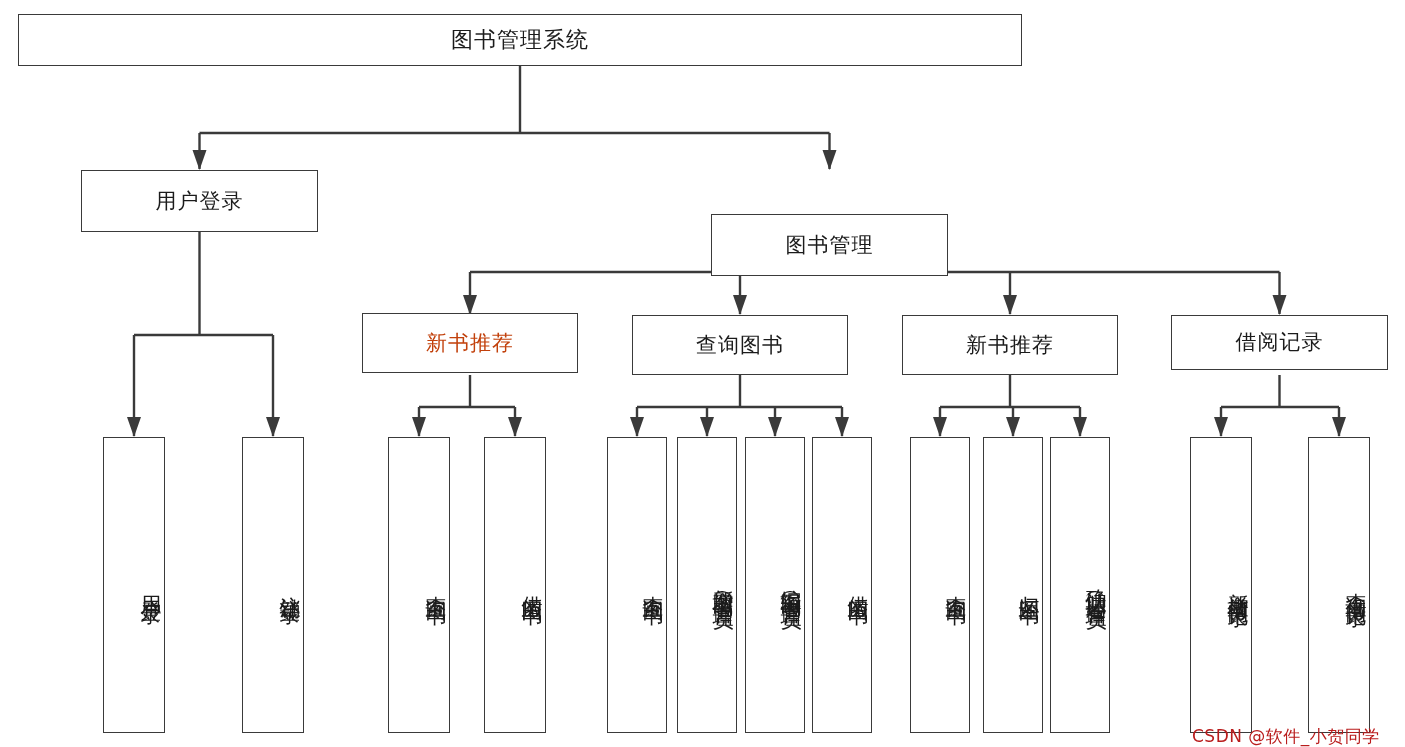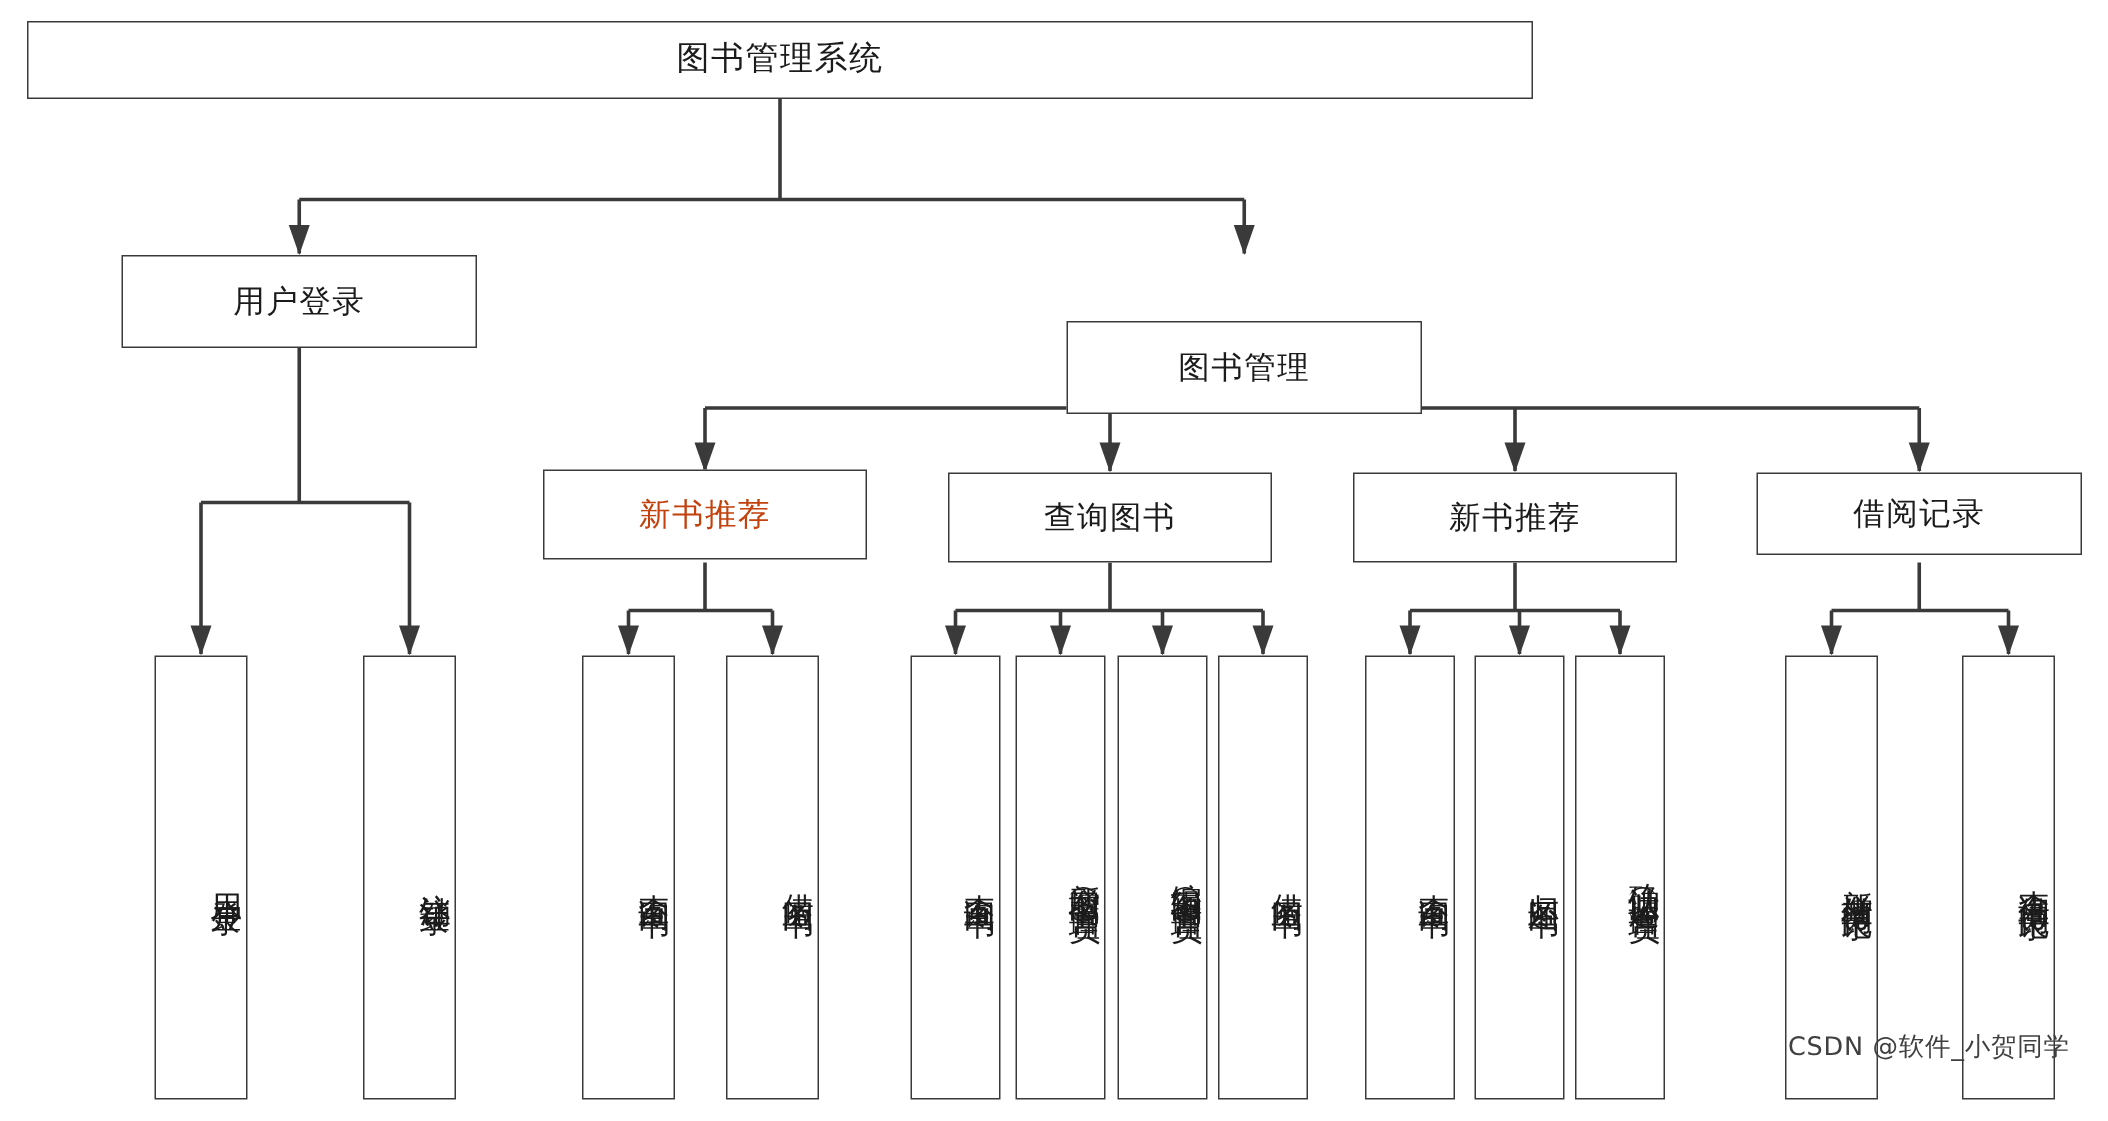--- a/index.html
+++ b/index.html
@@ -134,14 +134,14 @@
       <div class="node level-3 leaf" style="left: 607px; top: 437px; width: 60px; height: 296px; border-color: rgb(58, 58, 58); color: rgb(27, 27, 27);">查询图书</div>
       <div class="node level-3 leaf" style="left: 677px; top: 437px; width: 60px; height: 296px; border-color: rgb(58, 58, 58); color: rgb(27, 27, 27);">新增图书（管理员）</div>
       <div class="node level-3 leaf" style="left: 745px; top: 437px; width: 60px; height: 296px; border-color: rgb(58, 58, 58); color: rgb(27, 27, 27);">编辑图书（管理员）</div>
       <div class="node level-3 leaf" style="left: 812px; top: 437px; width: 60px; height: 296px; border-color: rgb(58, 58, 58); color: rgb(27, 27, 27);">借阅图书</div>
       <div class="node level-3 leaf" style="left: 910px; top: 437px; width: 60px; height: 296px; border-color: rgb(58, 58, 58); color: rgb(27, 27, 27);">查询图书</div>
       <div class="node level-3 leaf" style="left: 983px; top: 437px; width: 60px; height: 296px; border-color: rgb(58, 58, 58); color: rgb(27, 27, 27);">归还图书</div>
       <div class="node level-3 leaf" style="left: 1050px; top: 437px; width: 60px; height: 296px; border-color: rgb(58, 58, 58); color: rgb(27, 27, 27);">确认归还（管理员）</div>
       <div class="node level-3 leaf" style="left: 1190px; top: 437px; width: 62px; height: 296px; border-color: rgb(58, 58, 58); color: rgb(27, 27, 27);">新增借阅记录</div>
       <div class="node level-3 leaf" style="left: 1308px; top: 437px; width: 62px; height: 296px; border-color: rgb(58, 58, 58); color: rgb(27, 27, 27);">查询借阅记录</div>
     </div>
-  <div class="watermark" style="left: 1192px; top: 686px; color: #404040;">CSDN @软件_小贺同学</div>
+  <div class="watermark" style="left: 1192px; top: 725px; color: #b91c1c;">CSDN @软件_小贺同学</div>
 </div>
 
 </body></html>

